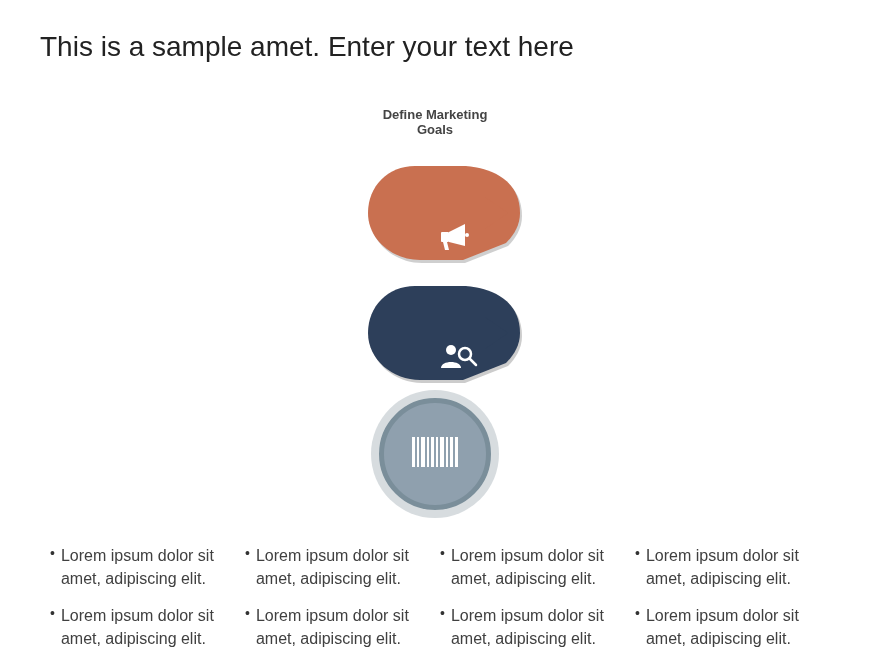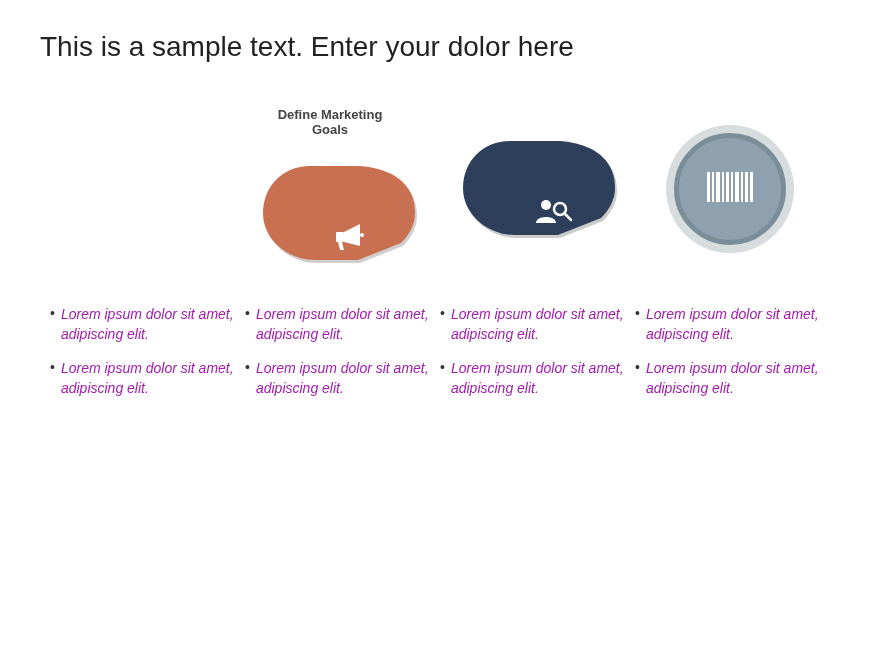--- a/index.html
+++ b/index.html
@@ -27,20 +27,21 @@
       line-height: 1.2;
     }
 
     .flow-section {
       display: flex;
       align-items: center;
       justify-content: flex-end;
       gap: 0px;
       margin-bottom: 30px;
       margin-top: 10px;
+      flex-direction: column;
     }
 
     .step-wrapper {
       display: flex;
       flex-direction: column;
       align-items: center;
       width: 200px;
     }
 
     .step-label {
@@ -110,31 +111,30 @@
       margin-bottom: 14px;
     }
 
     .bullet-dot {
       font-size: 14px;
       line-height: 1.4;
       flex-shrink: 0;
     }
 
     .bullet-text {
-      font-size: 14px;
-      color: #a21caf;
+      font-size: 16px;
+      color: #404040;
       line-height: 1.45;
-      font-style: italic;
     }
   </style>
 </head>
 <body>
 
 <div class="slide">
-  <div class="title">This is a sample text. Enter your dolor here</div>
+  <div class="title">This is a sample amet. Enter your text here</div>
 
   <div class="flow-section">
 
     <div class="step-wrapper">
       <div class="step-label">Define Marketing<br>Goals</div>
       <div class="shape-container">
         <div class="teardrop">
           <svg width="170" height="115" viewBox="0 0 170 115">
 
             <path d="M10,57 C10,30 30,10 57,10 L105,10 C105,10 162,10 162,57 C162,70 155,80 148,87 L105,104 L62,104 C35,104 10,84 10,57 Z" fill="#888" opacity="0.4"></path>

